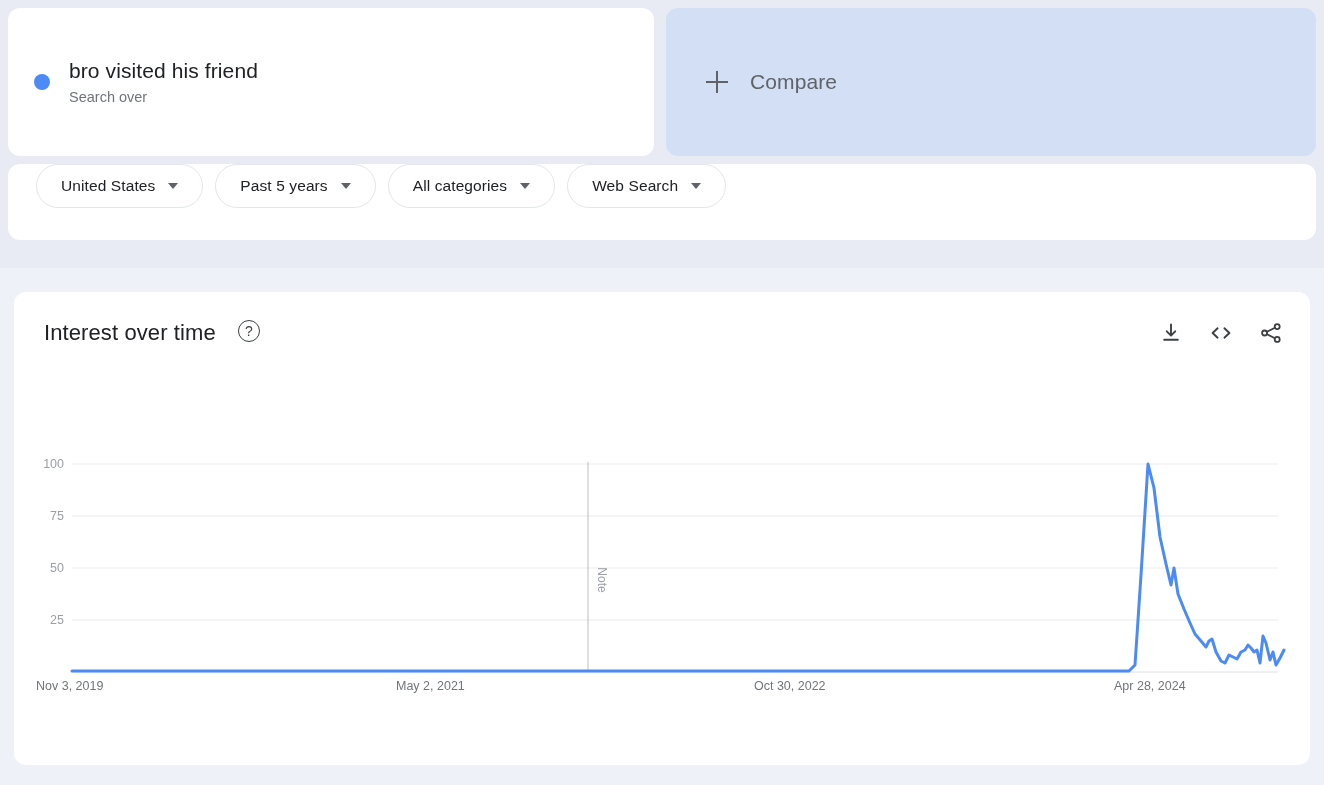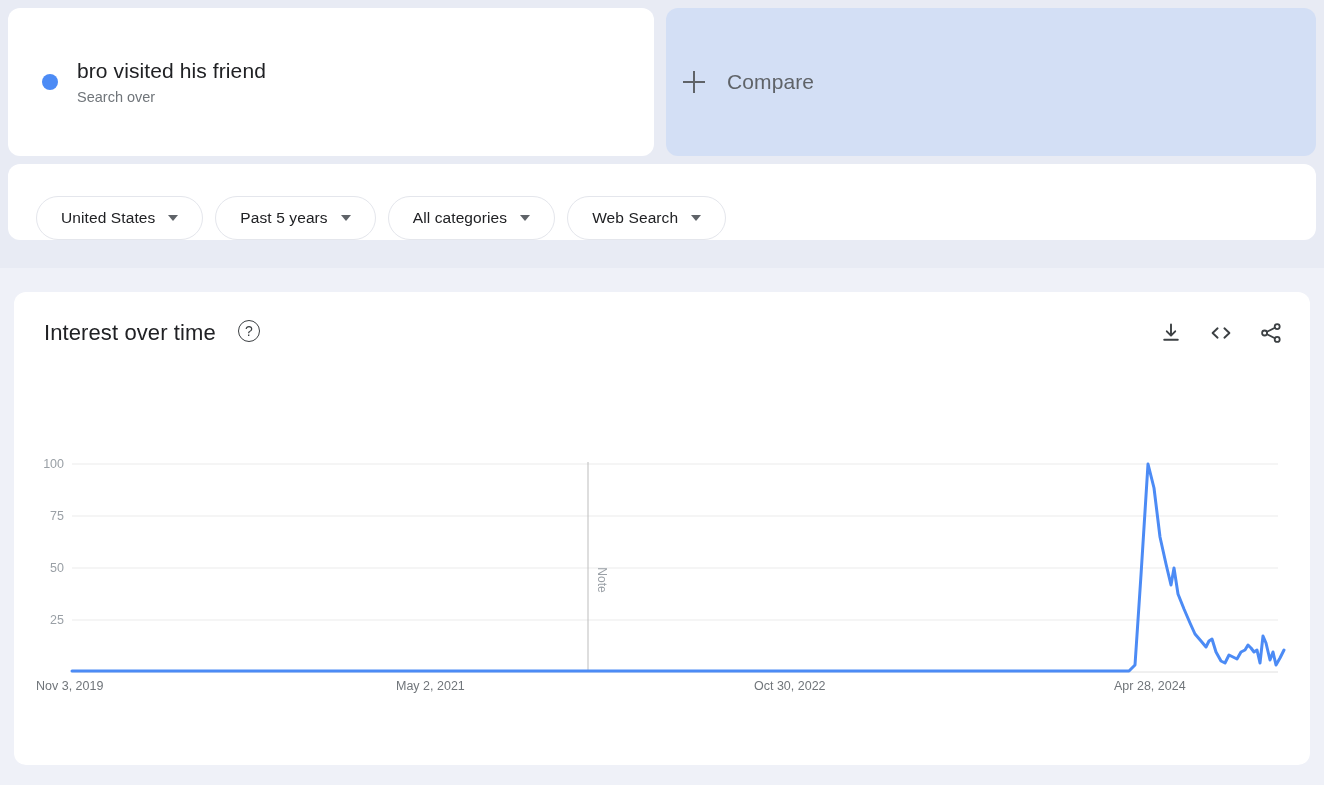--- a/index.html
+++ b/index.html
@@ -25,42 +25,42 @@
   .term-row {
     position: absolute; left: 8px; top: 8px;
     width: 1308px; height: 148px;
     display: flex; gap: 12px;
   }
   .term-card {
     width: 646px; height: 148px;
     background: #ffffff;
     border-radius: 12px;
     display: flex; align-items: center;
-    padding-left: 34px;
+    padding-left: 26px;
   }
   .legend-dot {
     width: 16px; height: 16px; border-radius: 50%;
     background: #4c8bf5;
     flex: 0 0 auto;
     margin-right: 19px;
   }
   .term-text { display: flex; flex-direction: column; gap: 4px; }
   .term-title {
     font-size: 21px; color: #202124; font-weight: 400;
     letter-spacing: .1px; line-height: 26px;
   }
   .term-sub {
     font-size: 14.5px; color: #70757a; font-weight: 400; line-height: 18px;
   }
   .compare-card {
     flex: 1; height: 148px;
     background: #d3dff5;
     border-radius: 12px;
     display: flex; align-items: center;
-    padding-left: 17px;
+    padding-left: 40px;
     cursor: pointer;
   }
   .plus-icon {
     width: 22px; height: 22px; position: relative; margin-right: 22px;
     flex: 0 0 auto;
   }
   .plus-icon::before, .plus-icon::after {
     content: ""; position: absolute; background: #5f6368;
   }
   .plus-icon::before { left: 0; top: 10px; width: 22px; height: 1.6px; }
@@ -68,21 +68,21 @@
   .compare-label {
     font-size: 21px; color: #5f6368; letter-spacing: .1px;
   }
 
   
   .filter-bar {
     position: absolute; left: 8px; top: 164px;
     width: 1308px; height: 76px;
     background: #ffffff;
     border-radius: 12px;
-    display: flex; align-items: flex-end;
+    display: flex; align-items: flex-start;
     padding-left: 28px; gap: 12px;
   }
   .chip {
     height: 44px; min-width: 130px;
     border: 1px solid #e4e6ec; border-radius: 22px;
     background: #fff;
     display: flex; align-items: center; justify-content: center;
     gap: 13px; padding: 0 24px;
     cursor: pointer;
   }

